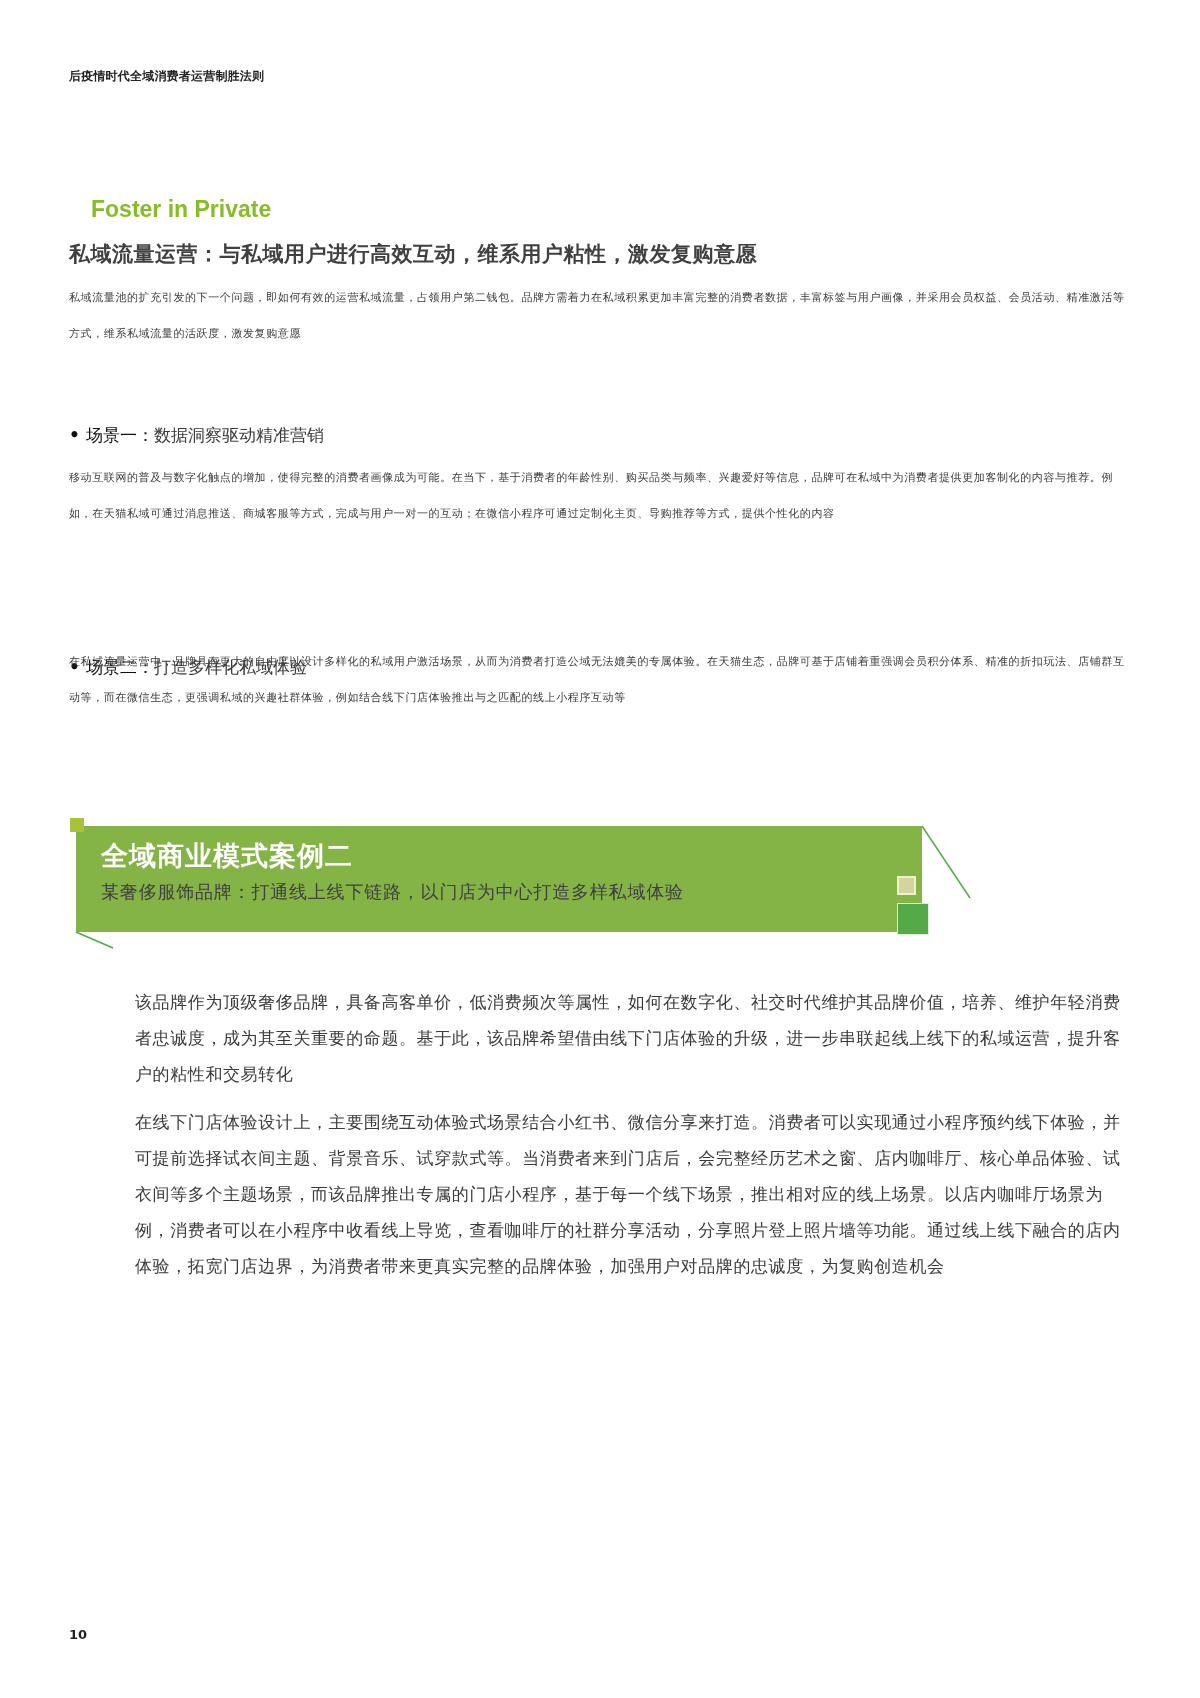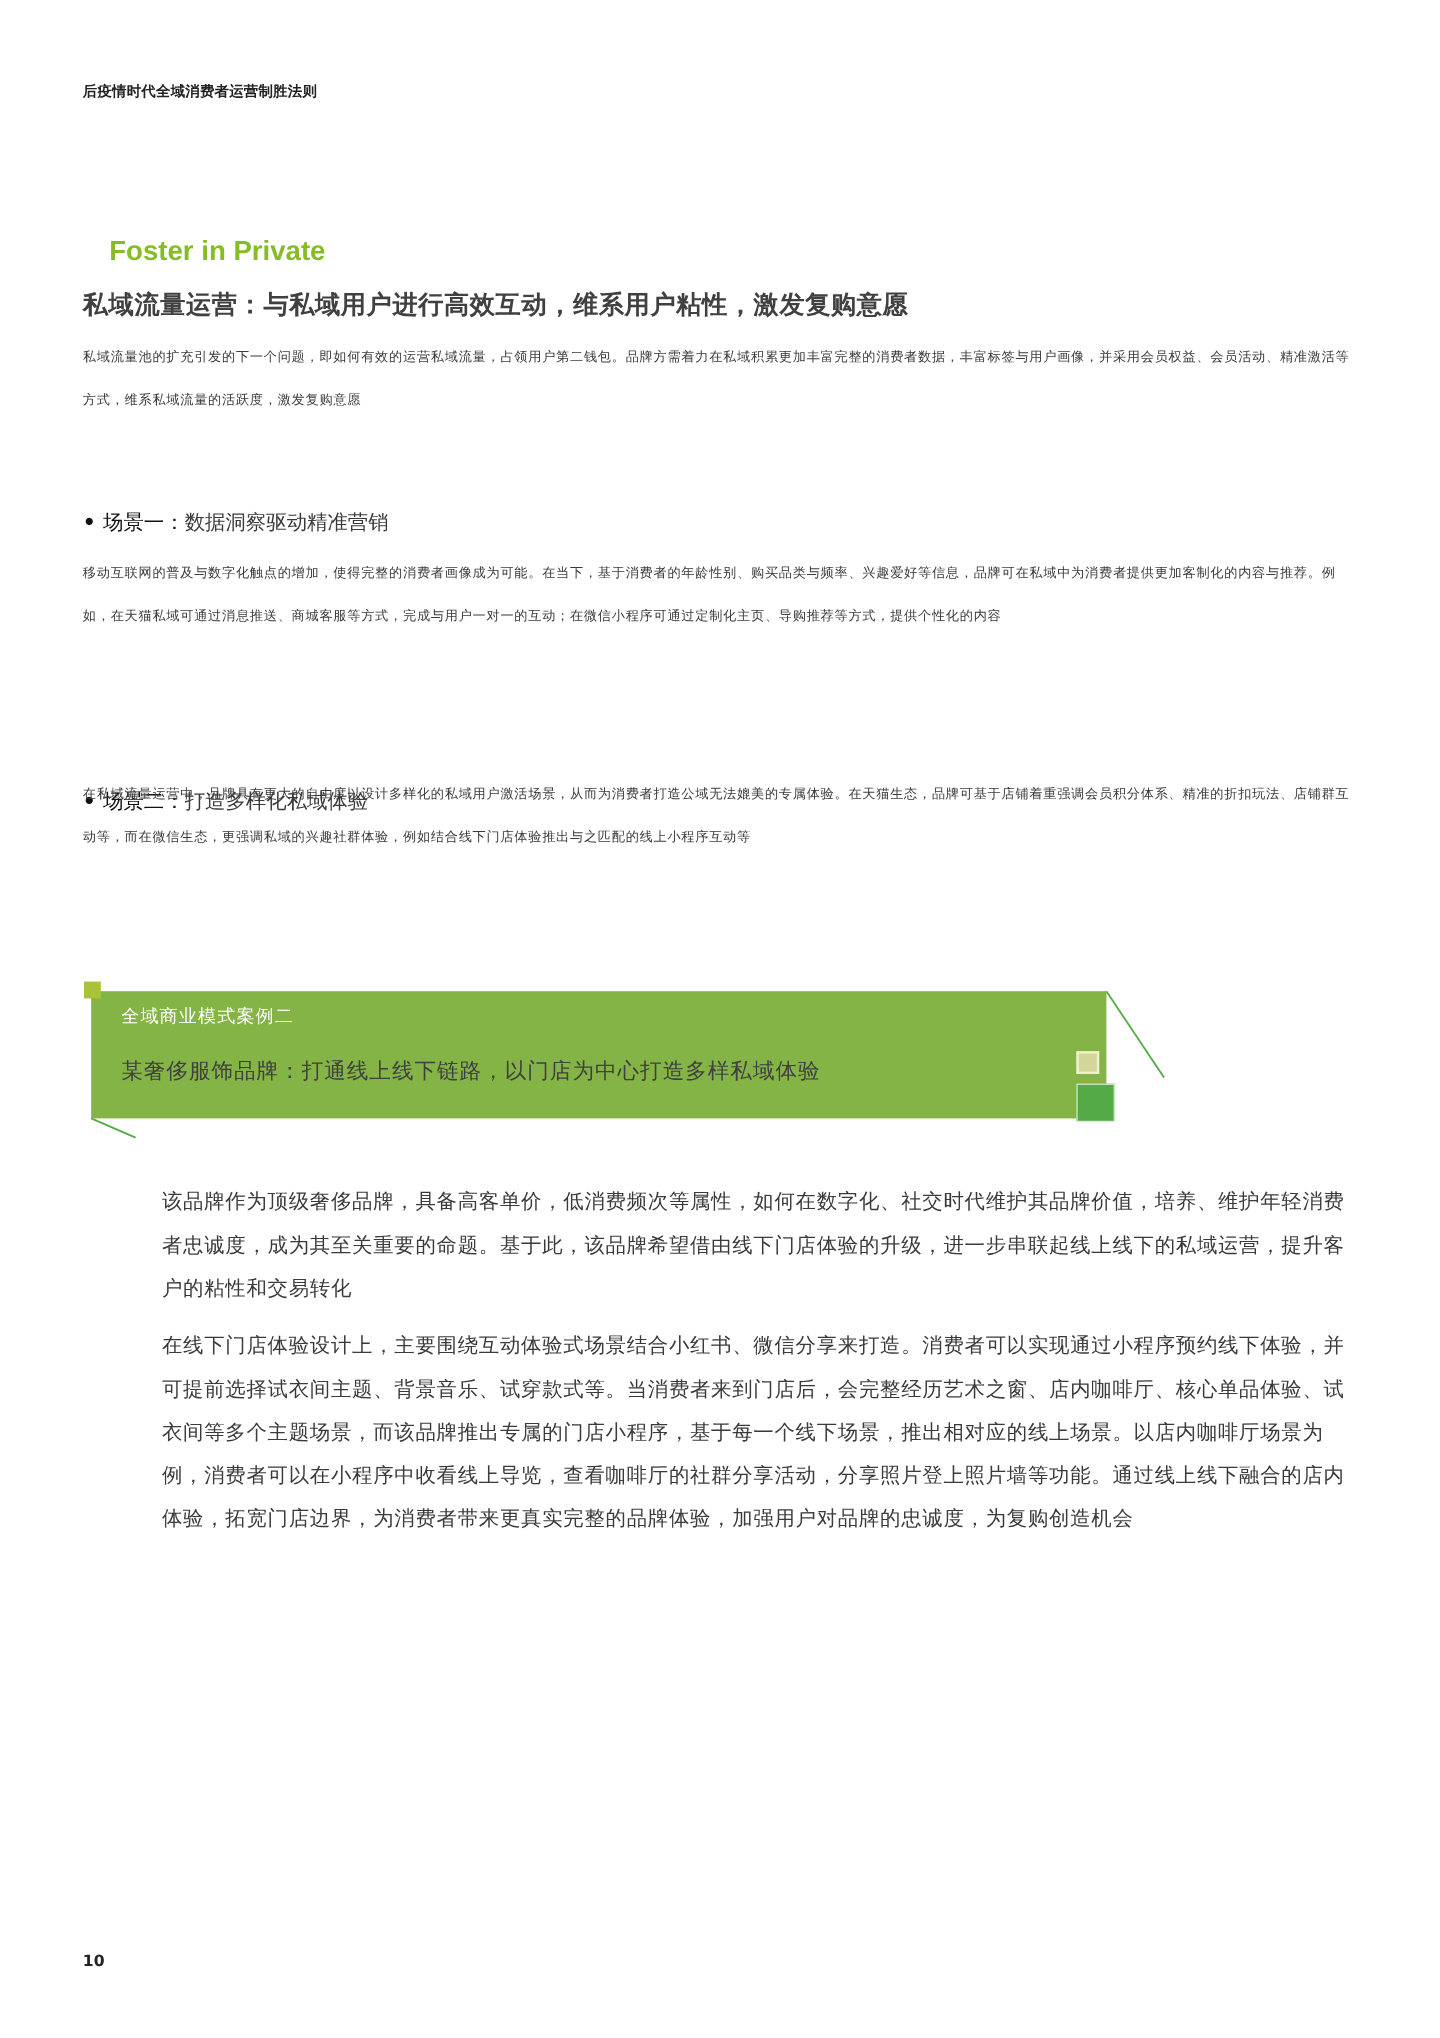--- a/index.html
+++ b/index.html
@@ -17,21 +17,21 @@
   .scene .bullet { font-weight: bold; color: #111; margin-right: 6px; }
   .scene .lbl { font-weight: normal; color: #111; }
   .scene-1 { top: 424px; }
   .p-scene1 { top: 460px; }
   .scene-2 { top: 628px; margin-top: 28px; }
   .p-scene2 { top: 644px; }
 
   
   .case-banner { position: absolute; left: 76px; top: 826px; width: 846px; height: 106px; background: #84b346; }
   .case-corner-sq { position: absolute; left: 70px; top: 818px; width: 14px; height: 14px; background: #a8c23a; }
-  .case-title { position: absolute; left: 101px; top: 838px; font-size: 15px; font-weight: normal; color: #ffffff; letter-spacing: 1px; }
+  .case-title { position: absolute; left: 101px; top: 838px; font-size: 27px; font-weight: bold; color: #ffffff; letter-spacing: 1px; }
   .case-subtitle { position: absolute; left: 101px; top: 880px; font-size: 18px; color: #404040; letter-spacing: 0.8px; }
   .sq-light { position: absolute; left: 897px; top: 876px; width: 19px; height: 19px; background: #d4d59a; border: 2px solid #eef0d0; }
   .sq-dark { position: absolute; left: 897px; top: 903px; width: 32px; height: 32px; background: #53aa47; border: 1px solid #dff0da; }
 
   .deco-svg { position: absolute; left: 0; top: 0; pointer-events: none; }
 
   .case-para { position: absolute; left: 135px; width: 995px; font-size: 17px; line-height: 36px; color: #3a3a3a; letter-spacing: 0.6px; margin-top: 22px; }
   .cp-1 { top: 962px; }
   .cp-2 { top: 1082px; }
 

